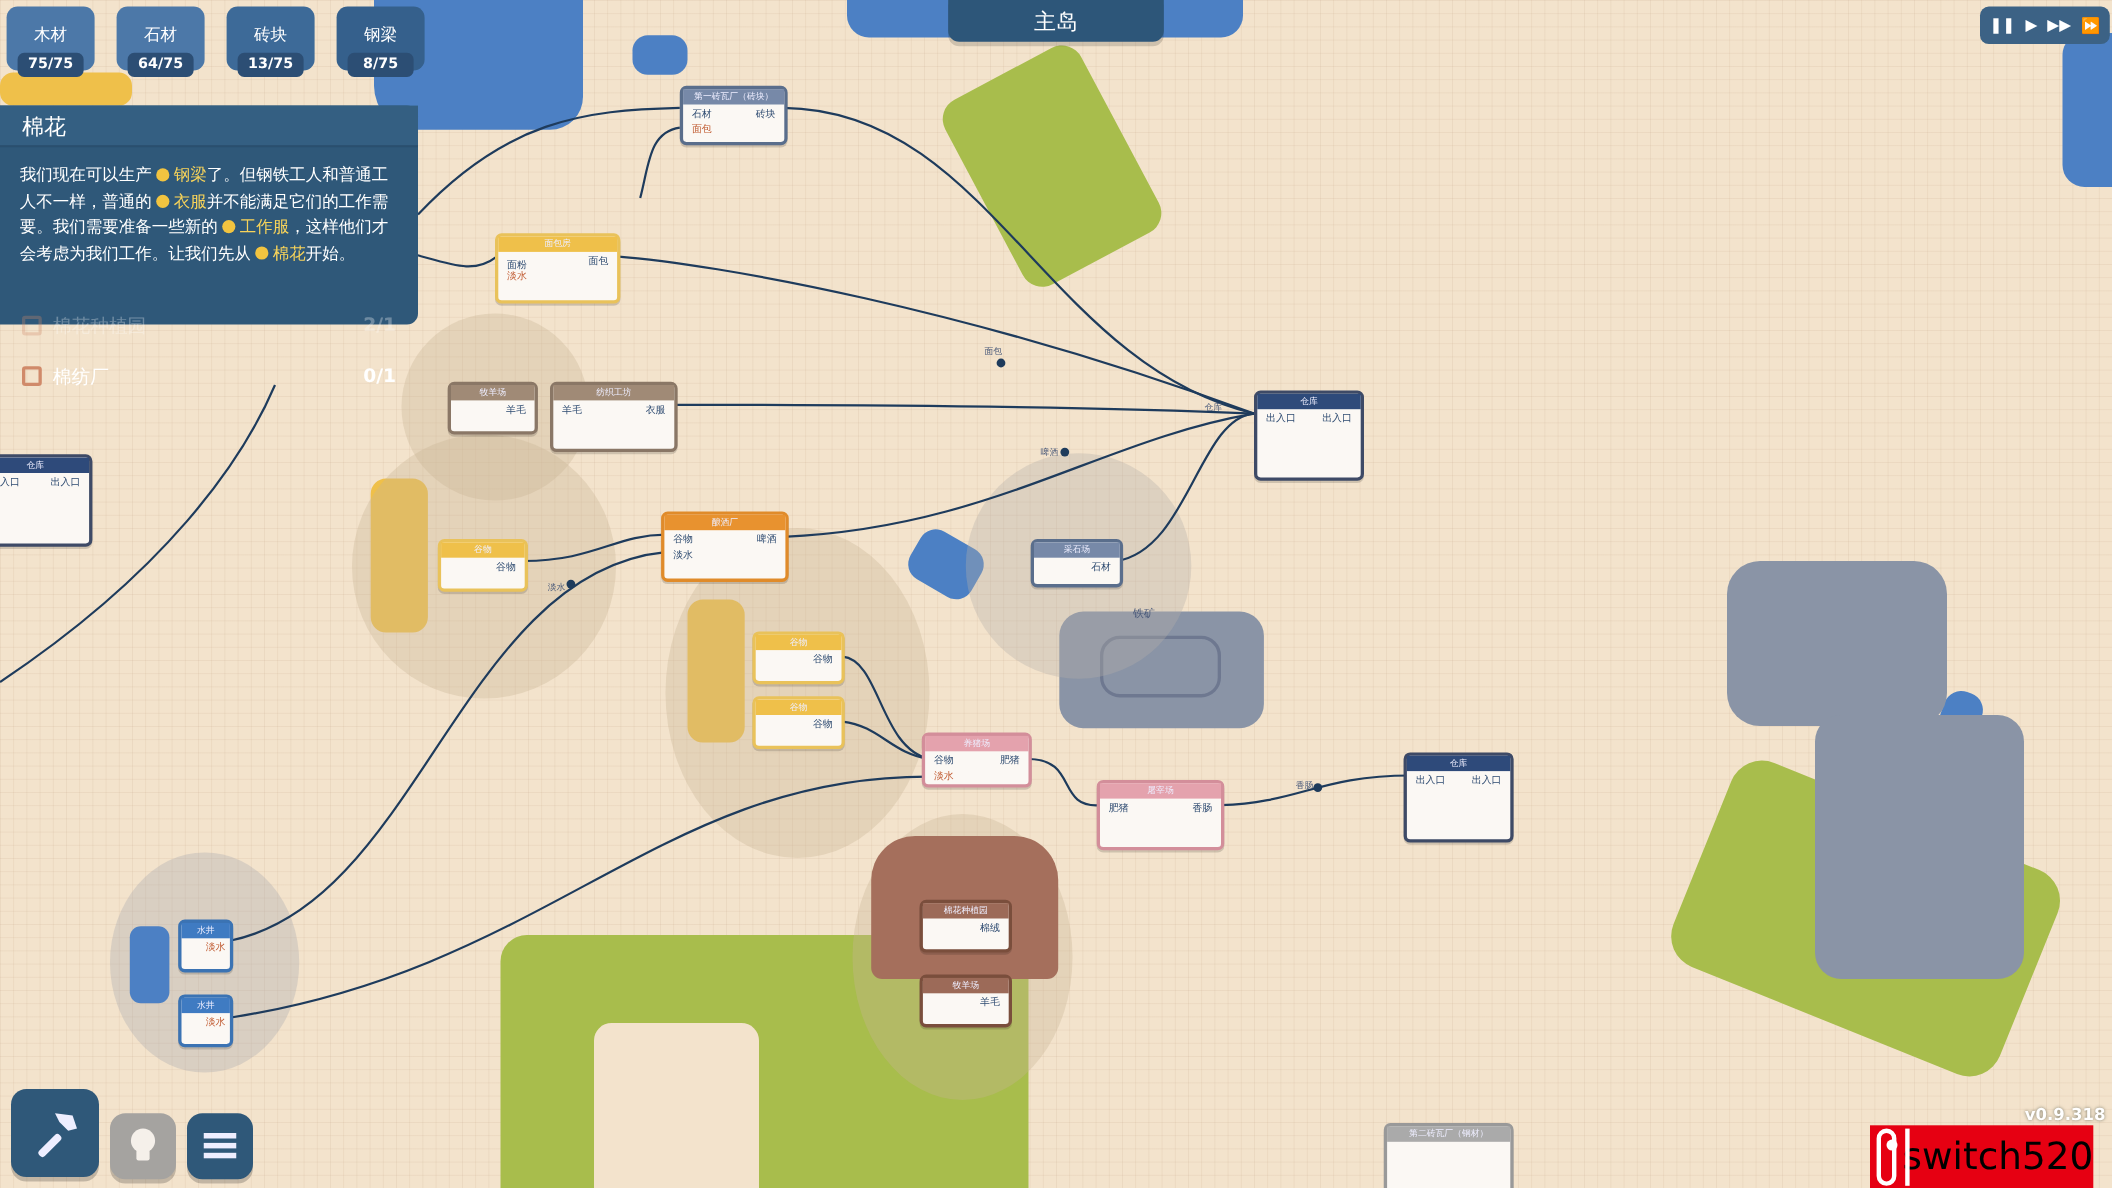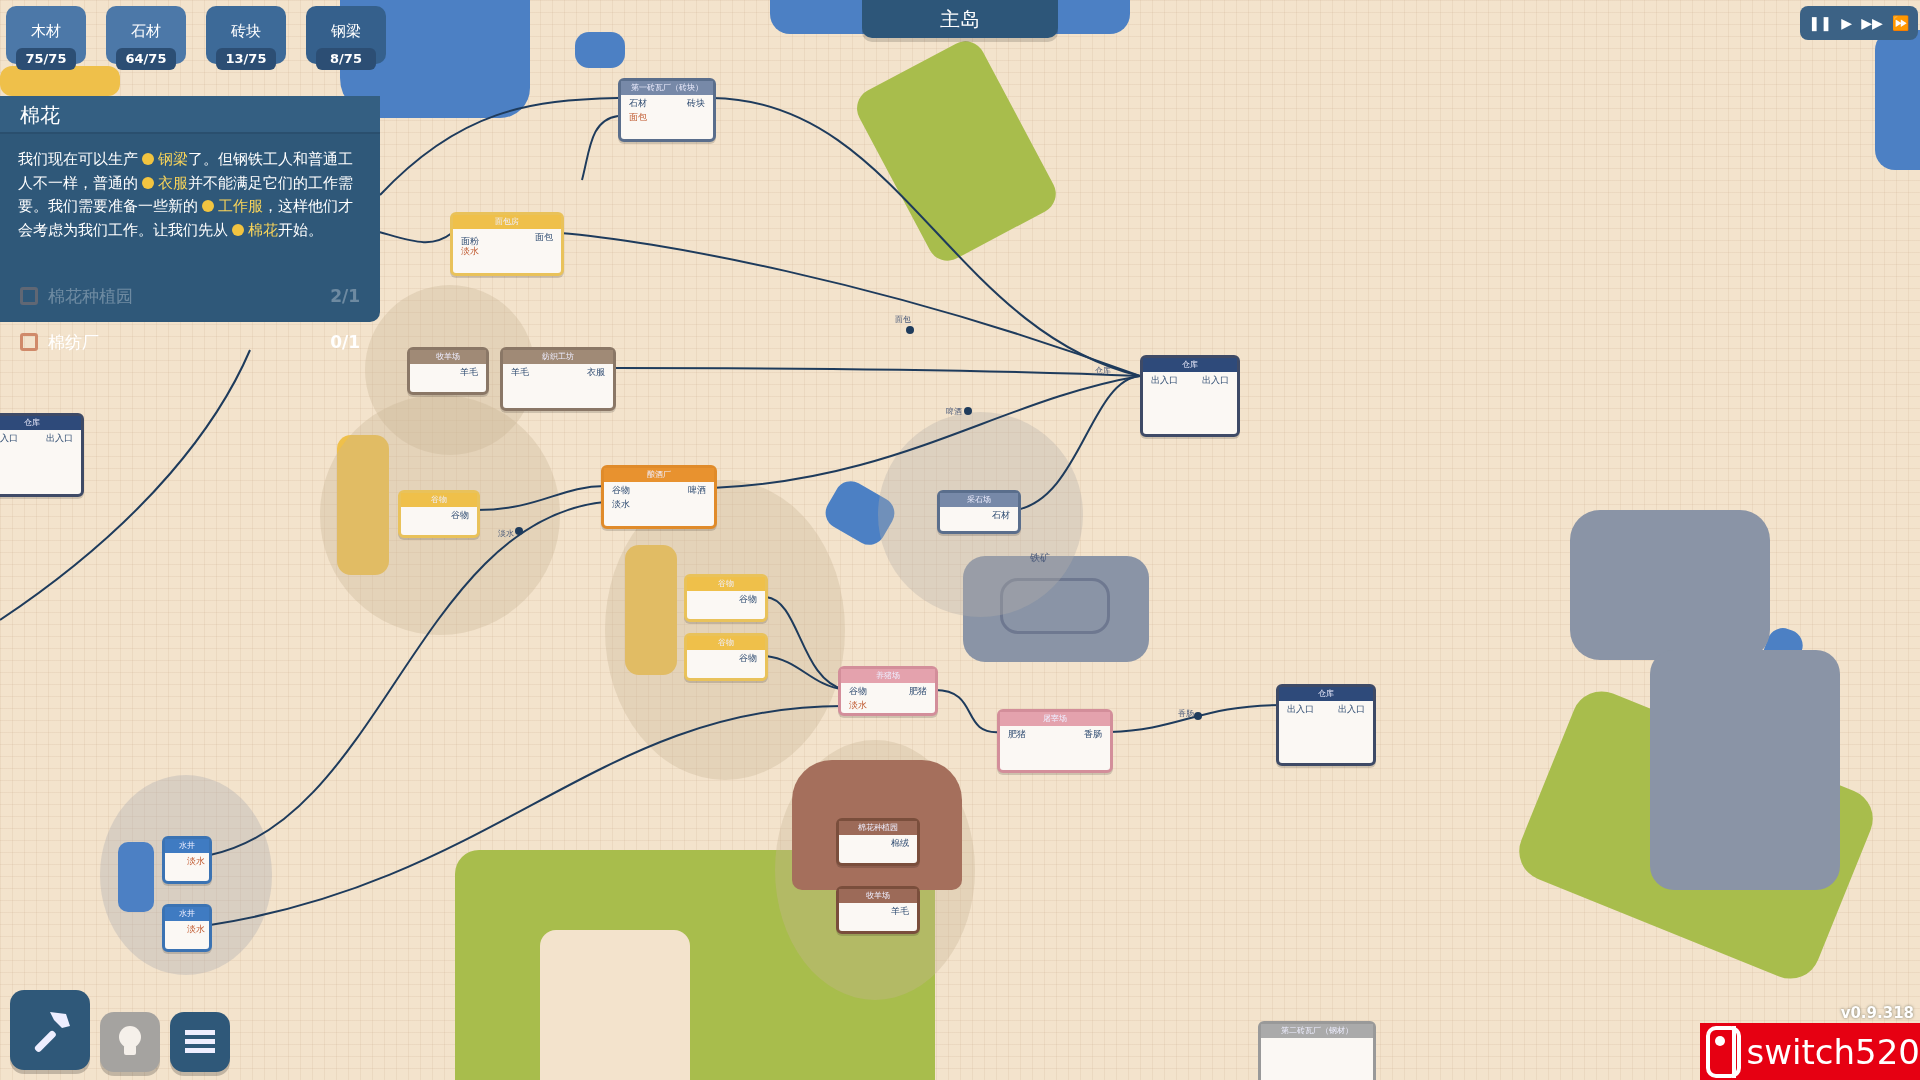--- a/index.html
+++ b/index.html
@@ -24,32 +24,32 @@
 .node.blue{border-color:#3b73b3}.node.blue .nh{background:#3f7bc2}
 .node.lightblue{border-color:#5a6e8c}.node.lightblue .nh{background:#7789a8}
 .node.brown{border-color:#7a4e3c}.node.brown .nh{background:#9c6a58}
 .node.gray{border-color:#999}.node.gray .nh{background:#aaa}
 .res-chip{position:absolute;top:6px;width:80px;height:58px;border-radius:10px;background:#4c78a8;color:#fff;text-align:center}
 .res-chip .rname{font-size:15px;padding-top:16px;display:block}
 .res-chip .rval{position:absolute;left:10px;right:10px;bottom:-6px;height:22px;background:#2c4e74;border-radius:6px;font-size:13px;font-weight:bold;line-height:22px}
 .island-title{position:absolute;left:862px;top:0;width:196px;height:38px;background:#2d5679;border-radius:0 0 10px 10px;color:#fff;font-size:20px;text-align:center;line-height:38px;box-shadow:0 4px 0 rgba(0,0,0,0.15)}
 .speed{position:absolute;left:1800px;top:6px;width:118px;height:34px;background:#3c6285;border-radius:8px;display:flex;align-items:center;justify-content:space-around;padding:0 4px}
 .speed span{color:#fff;font-size:14px}
-.quest{position:absolute;left:0;top:96px;width:380px;height:226px;background:#2f5879;border-radius:0 10px 10px 0;color:#fff}
+.quest{position:absolute;left:0;top:96px;width:380px;height:199px;background:#2f5879;border-radius:0 10px 10px 0;color:#fff}
 .quest .qt{height:38px;padding-left:20px;font-size:20px;line-height:38px;background:#345f82;border-bottom:2px solid #2a4f6e}
 .quest .qbody{padding:14px 18px 0 18px;font-size:15px;line-height:23.5px}
 .quest .hl{color:#f7d35a}
 .quest .dot{display:inline-block;width:12px;height:12px;border-radius:50%;background:#f2c440;vertical-align:-1px;margin:0 4px}
 .quest .task{position:absolute;left:20px;right:20px;height:24px;font-size:17px;display:flex;align-items:center}
 .quest .task .cb{width:18px;height:18px;border:3px solid #d08a6a;border-radius:3px;margin-right:10px}
 .quest .task .cnt{margin-left:auto;font-weight:bold}
 .quest .task.done{opacity:0.3}
 .btn{position:absolute;border-radius:14px;display:flex;align-items:center;justify-content:center;box-shadow:0 4px 0 rgba(0,0,0,0.2)}
 .version{position:absolute;right:6px;top:1004px;color:#fff;font-size:15px;font-weight:bold;text-shadow:0 0 3px #776}
-.wm{position:absolute;left:1700px;top:1023px;width:220px;height:57px;background:#e60012;color:#ffffff;display:flex;align-items:center}
+.wm{position:absolute;left:1700px;top:1023px;width:203px;height:57px;background:#e60012;color:#000000;display:flex;align-items:center}
 .wm .logo{width:58px;height:52px;margin-left:6px;border:4px solid #fff;border-radius:10px;position:relative}
 .wm .logo::before{content:"";position:absolute;left:22px;top:-4px;width:4px;height:52px;background:#fff}
 .wm .logo::after{content:"";position:absolute;left:5px;top:6px;width:10px;height:10px;border-radius:50%;background:#fff}
 .wm .txt{font-size:34px;margin-left:6px}
 .linklabel{position:absolute;font-size:8px;color:#4a5a7a}
 </style>
 </head>
 <body>
 
 <div class="map-layer">
@@ -111,21 +111,21 @@
     <circle cx="1198" cy="716" r="4"></circle>
   </g>
 </svg>
 <div class="linklabel" style="left:895px;top:314px">面包</div>
 <div class="linklabel" style="left:946px;top:406px">啤酒</div>
 <div class="linklabel" style="left:498px;top:528px">淡水</div>
 <div class="linklabel" style="left:1178px;top:708px">香肠</div>
 <div class="linklabel" style="left:1095px;top:365px">仓库</div>
 <div class="linklabel" style="left:1030px;top:551px;font-size:10px">铁矿</div>
 
-<div class="node lightblue" style="left:618px;top:78px;width:98px;height:64px">
+<div class="node lightblue" style="left:618px;top:78px;width:98px;height:54px">
   <div class="nh">第一砖瓦厂（砖块）</div>
   <div class="port in" style="top:16px">石材</div>
   <div class="port in water" style="top:30px">面包</div>
   <div class="port out" style="top:16px">砖块</div>
 </div>
 
 <div class="node yellow" style="left:450px;top:212px;width:114px;height:64px">
   <div class="nh">面包房</div>
   <div class="port in" style="top:20px">面粉</div>
   <div class="port in water" style="top:30px">淡水</div>

